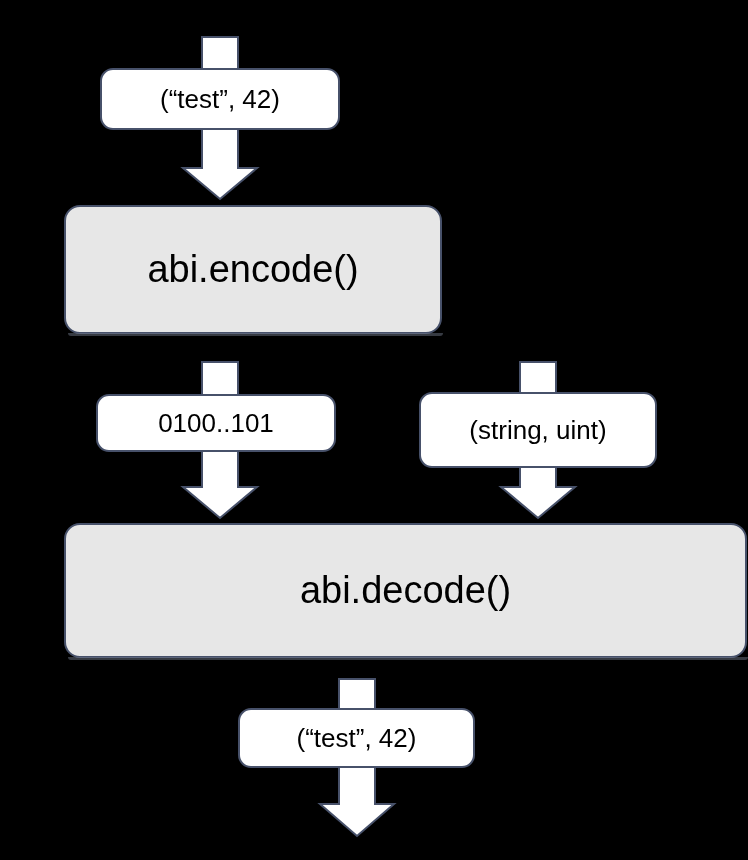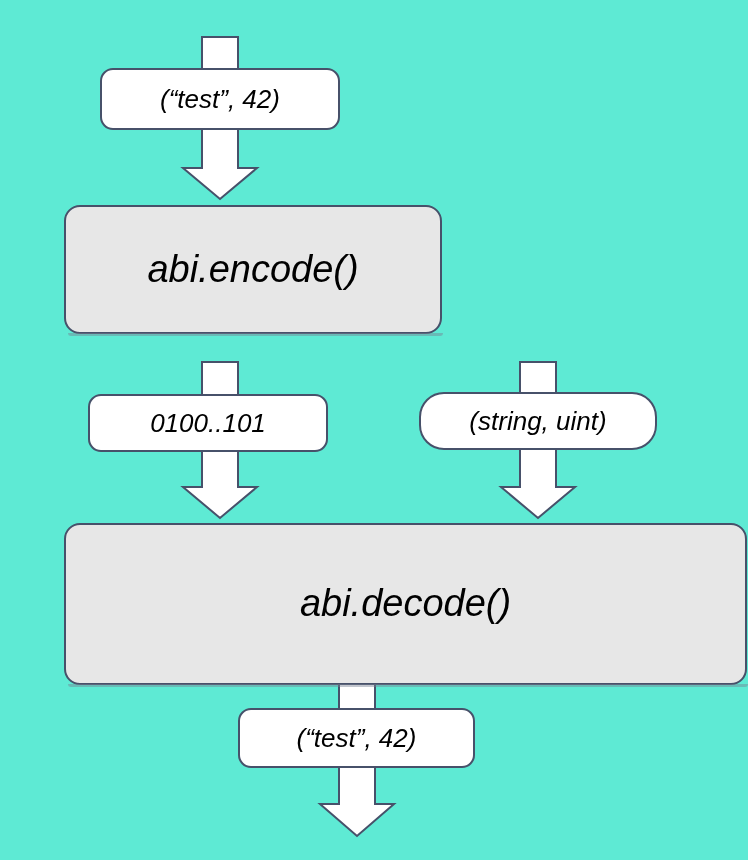--- a/index.html
+++ b/index.html
@@ -9,23 +9,22 @@
     background: #ffffff;
   }
   body {
     font-family: "Liberation Sans", sans-serif;
     -webkit-font-smoothing: antialiased;
   }
   #canvas {
     position: relative;
     width: 748px;
     height: 860px;
-    background: #5eead4;
+    background: #000000;
     overflow: hidden;
-    font-style: italic;
   }
   
   .node {
     position: absolute;
     box-sizing: border-box;
     display: flex;
     align-items: center;
     justify-content: center;
     text-align: center;
     border: 2px solid #47516a;
@@ -102,29 +101,29 @@
   </svg>
 
   <div class="node small" style="left:100px; top:68px; width:240px; height:62px;">
     <span>(“test”, 42)</span>
   </div>
 
   <div class="node process" style="left:32px; top:205px; width:378px; height:129px;">
     <span>abi.encode()</span>
   </div>
 
-  <div class="node small" style="left:88px; top:394px; width:240px; height:58px;">
+  <div class="node small" style="left:96px; top:394px; width:240px; height:58px;">
     <span>0100..101</span>
   </div>
 
-  <div class="node small" style="left:419px; top:392px; width:238px; height:58px;border-radius:25px;">
+  <div class="node small" style="left:419px; top:392px; width:238px; height:76px;">
     <span>(string, uint)</span>
   </div>
 
-  <div class="node process" style="left:32px; top:523px; width:683px; height:162px;">
+  <div class="node process" style="left:32px; top:523px; width:683px; height:135px;">
     <span>abi.decode()</span>
   </div>
 
   <div class="node small" style="left:238px; top:708px; width:237px; height:60px;">
     <span>(“test”, 42)</span>
   </div>
 
 </div>
 
 </body></html>

